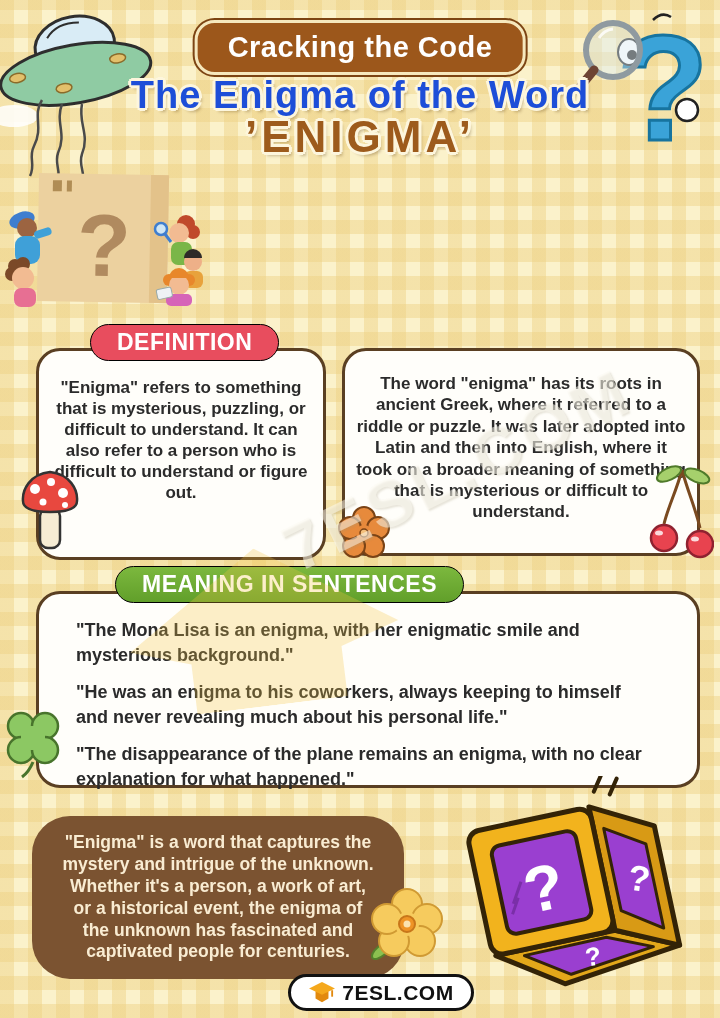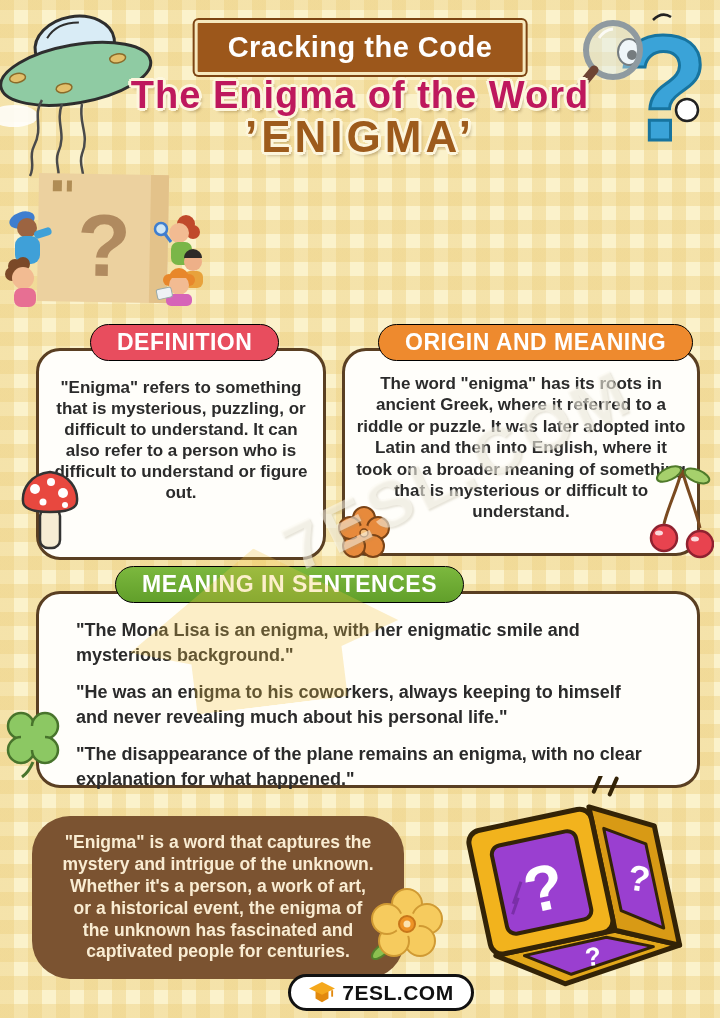--- a/index.html
+++ b/index.html
@@ -6,24 +6,24 @@
   body{font-family:"Liberation Sans","DejaVu Sans",sans-serif;}
   .poster{position:relative;width:720px;height:1018px;overflow:hidden;background:#fbf2cb;}
   .gingham{position:absolute;inset:0;z-index:0;
     background-image:
       repeating-linear-gradient(90deg, rgba(237,208,130,0.45) 0 14px, rgba(255,252,235,0) 14px 28px),
       repeating-linear-gradient(0deg, rgba(237,208,130,0.45) 0 14px, rgba(255,252,235,0) 14px 28px);}
   .abs{position:absolute;}
   
   .hbadge{z-index:12;top:20px;left:50%;transform:translateX(-50%);
     background:#9c571b;color:#fff;font-weight:bold;font-size:29px;letter-spacing:.5px;
-    padding:8px 30px;border-radius:4px;border:3px solid #f6e8bd;
+    padding:8px 30px;border-radius:20px;border:3px solid #f6e8bd;
     box-shadow:0 0 0 2px #7c4413;white-space:nowrap;}
   .title1{z-index:12;top:74px;left:0;width:720px;text-align:center;
-    color:#be185d;font-weight:bold;font-size:38px;letter-spacing:1px;}
+    color:#1d4ed8;font-weight:bold;font-size:38px;letter-spacing:1px;}
   .title2{z-index:12;top:112px;left:0;width:720px;text-align:center;
     color:#9d5b1c;font-weight:bold;font-size:44px;letter-spacing:4px;}
   .outline{text-shadow:-2px -2px 0 #fdf6dd,2px -2px 0 #fdf6dd,-2px 2px 0 #fdf6dd,2px 2px 0 #fdf6dd,
     0 -3px 0 #fdf6dd,0 3px 0 #fdf6dd,-3px 0 0 #fdf6dd,3px 0 0 #fdf6dd,3px 4px 3px rgba(90,60,20,.3);}
   
   .intro{z-index:10;left:205px;top:191px;width:498px;height:118px;box-sizing:border-box;
     background:#fcf3cd;border:4px solid #6b4a26;border-radius:22px;
     padding:9px 24px;text-align:center;color:#262626;font-weight:bold;font-size:18px;line-height:1.23;}
   
   .card{z-index:10;background:#fffefa;border:3.5px solid #5a3f22;border-radius:24px;box-sizing:border-box;}
@@ -126,21 +126,20 @@
     <path d="M169,106 a10,10 0 0 1 20,0 z" fill="#e8872b"></path>
     <rect x="166" y="122" width="26" height="12" rx="5" fill="#d664b8"></rect>
     <rect x="156" y="118" width="15" height="10" rx="2" transform="rotate(-12 156 118)" fill="#eef2f5" stroke="#9aa" stroke-width="1"></rect>
   </svg>
 
 
   <div class="abs card card-def">"Enigma" refers to something that is mysterious, puzzling, or difficult to understand. It can also refer to a person who is difficult to understand or figure out.</div>
   <div class="abs badge badge-def">DEFINITION</div>
 
   <div class="abs card card-origin">The word "enigma" has its roots in ancient Greek, where it referred to a riddle or puzzle. It was later adopted into Latin and then into English, where it took on a broader meaning of something that is mysterious or difficult to understand.</div>
-  <div class="abs badge badge-origin">ORIGIN AND MEANING</div>
 
   <svg class="abs decor" style="left:20px;top:468px" width="60" height="90" viewBox="0 0 60 90">
     <rect x="20" y="40" width="20" height="40" rx="8" fill="#f6ecd4" stroke="#333" stroke-width="2.5"></rect>
     <path d="M30,4 C10,6 2,22 3,33 C3,40 10,44 30,44 C50,44 57,40 57,33 C58,22 50,6 30,4 Z" fill="#e8483f" stroke="#333" stroke-width="2.5"></path>
     <circle cx="15" cy="21" r="5" fill="#fff"></circle>
       <circle cx="31" cy="14" r="4" fill="#fff"></circle>
     <circle cx="43" cy="25" r="5" fill="#fff"></circle>
       <circle cx="23" cy="34" r="3.5" fill="#fff"></circle>
     <circle cx="45" cy="37" r="3" fill="#fff"></circle>
   </svg>

